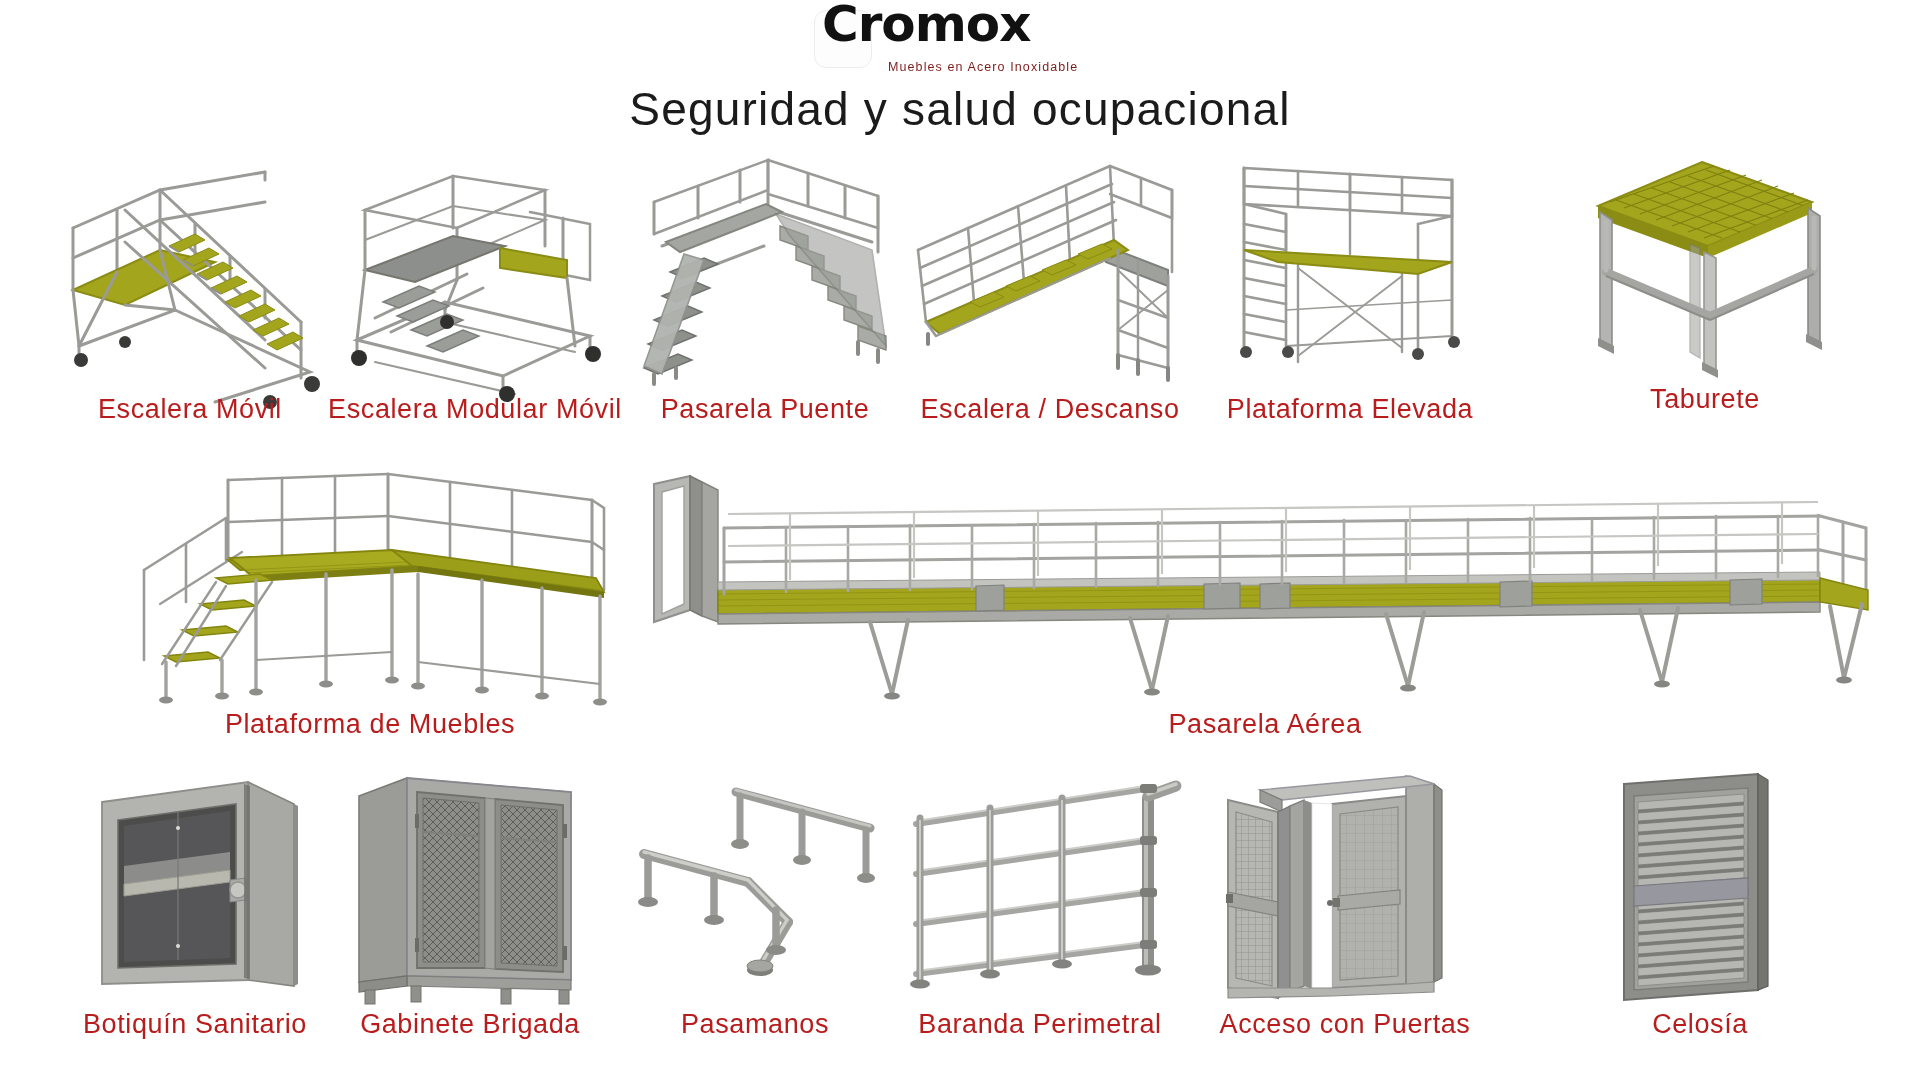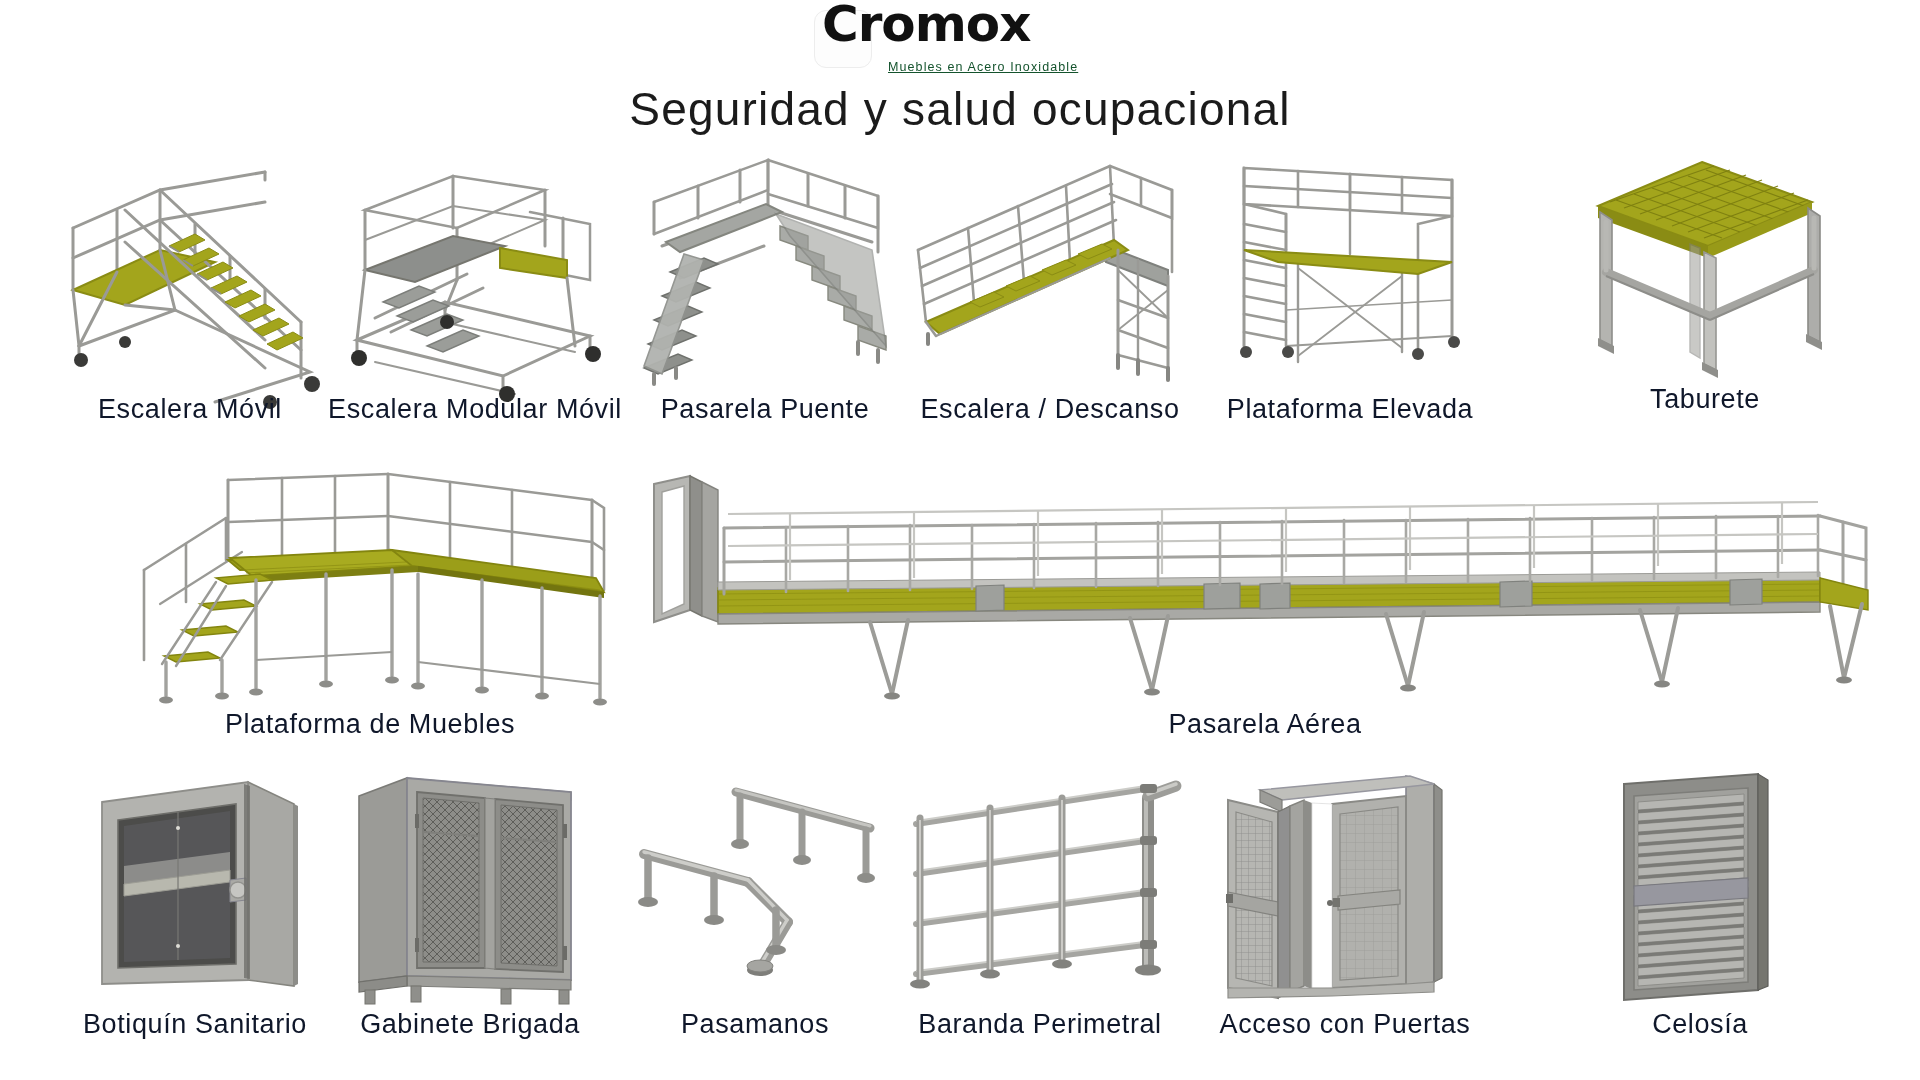--- a/index.html
+++ b/index.html
@@ -45,23 +45,22 @@
     color: #111111;
     line-height: 1;
     white-space: nowrap;
   }
   .logo-tag {
     position: absolute;
     left: 78px; top: 52px;
     font-family: "Liberation Sans", sans-serif;
     font-size: 12.5px;
     letter-spacing: 1.1px;
-    color: #14532d;
+    color: #7f1d1d;
     white-space: nowrap;
-    text-decoration: underline;
   }
 
   .page-title {
     position: absolute;
     left: 0; right: 0; top: 82px;
     text-align: center;
     font-family: "Liberation Sans", sans-serif;
     font-weight: 300;
     font-size: 46px;
     letter-spacing: 1.2px;
@@ -90,21 +89,21 @@
     width: 100%;
   }
   .art svg { display: block; overflow: visible; }
 
   .caption {
     margin-top: 4px;
     font-family: "Liberation Sans", sans-serif;
     font-weight: 300;
     font-size: 27px;
     letter-spacing: 0.6px;
-    color: #0f172a;
+    color: #b91c1c;
     white-space: nowrap;
     text-align: center;
   }
 
   
   .c11 { left: 60px;   width: 260px; }
   .c12 { left: 330px;  width: 290px; }
   .c13 { left: 635px;  width: 260px; }
   .c14 { left: 905px;  width: 290px; }
   .c15 { left: 1205px; width: 290px; }

